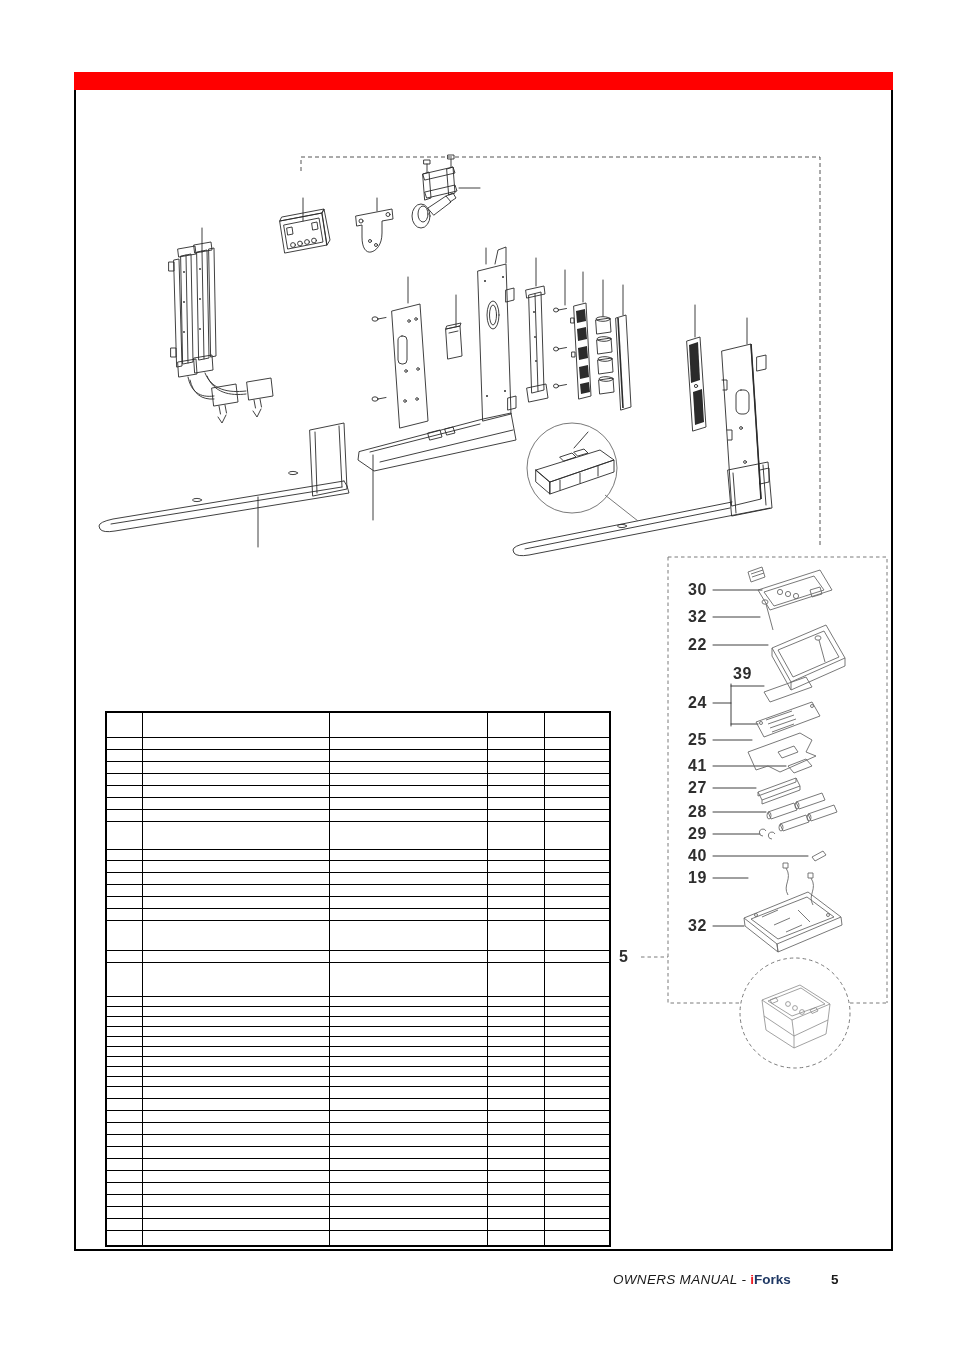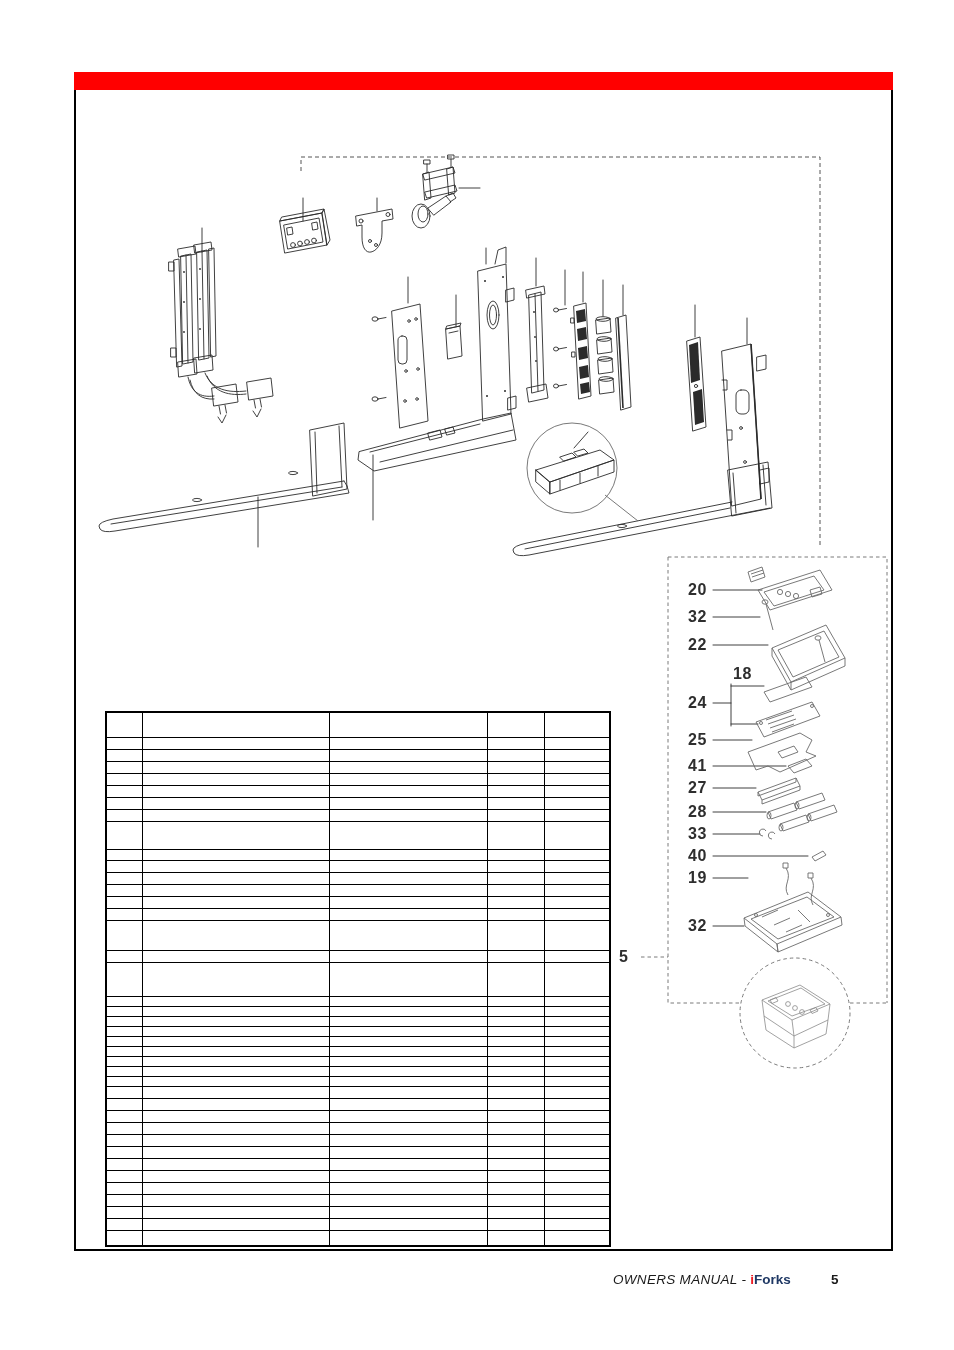--- a/index.html
+++ b/index.html
@@ -361,30 +361,30 @@
     <path class="gray2" d="M764,1016 L766,1030 L794,1048 L794,1036 M828,1020 L826,1034 L794,1048"></path>
     <circle class="gray2" cx="788" cy="1004" r="2.4"></circle>
       <circle class="gray2" cx="795" cy="1008" r="2.4"></circle>
     <circle class="gray2" cx="802" cy="1012" r="2.4"></circle>
     <polygon class="gray2" points="770,1000 776,997.5 778,1001 772,1003.5"></polygon>
     <polygon class="gray2" points="810,1010 816,1007.5 818,1011 812,1013.5"></polygon>
   </g>
 </svg>
 
 <div>
-  <span class="co" style="left:688px;top:582px">20</span>
+  <span class="co" style="left:688px;top:582px">30</span>
   <span class="co" style="left:688px;top:609px">32</span>
   <span class="co" style="left:688px;top:637px">22</span>
-  <span class="co" style="left:733px;top:666px">18</span>
+  <span class="co" style="left:733px;top:666px">39</span>
   <span class="co" style="left:688px;top:695px">24</span>
   <span class="co" style="left:688px;top:732px">25</span>
   <span class="co" style="left:688px;top:758px">41</span>
   <span class="co" style="left:688px;top:780px">27</span>
   <span class="co" style="left:688px;top:804px">28</span>
-  <span class="co" style="left:688px;top:826px">33</span>
+  <span class="co" style="left:688px;top:826px">29</span>
   <span class="co" style="left:688px;top:848px">40</span>
   <span class="co" style="left:688px;top:870px">19</span>
   <span class="co" style="left:688px;top:918px">32</span>
   <span class="co" style="left:619px;top:949px">5</span>
 </div>
 
 <div class="abs" id="parts-table">
     <div class="trow" style="height: 24px;">
       <div class="tcell" style="width: 36px;"></div>
       <div class="tcell" style="width: 187px;"></div>

